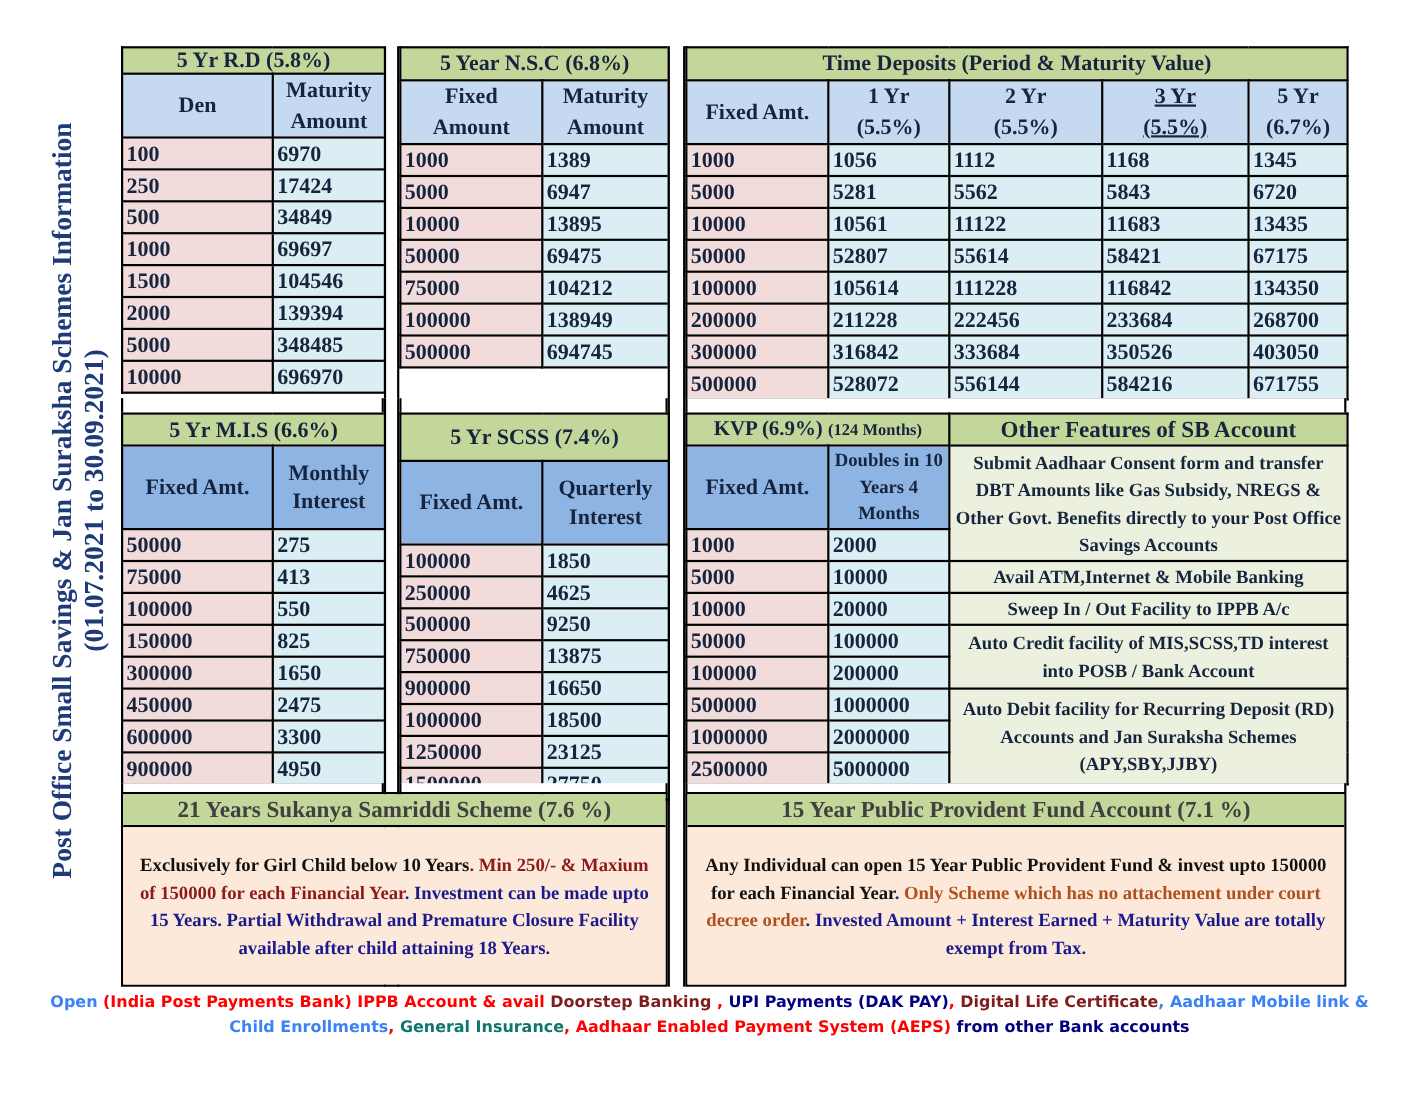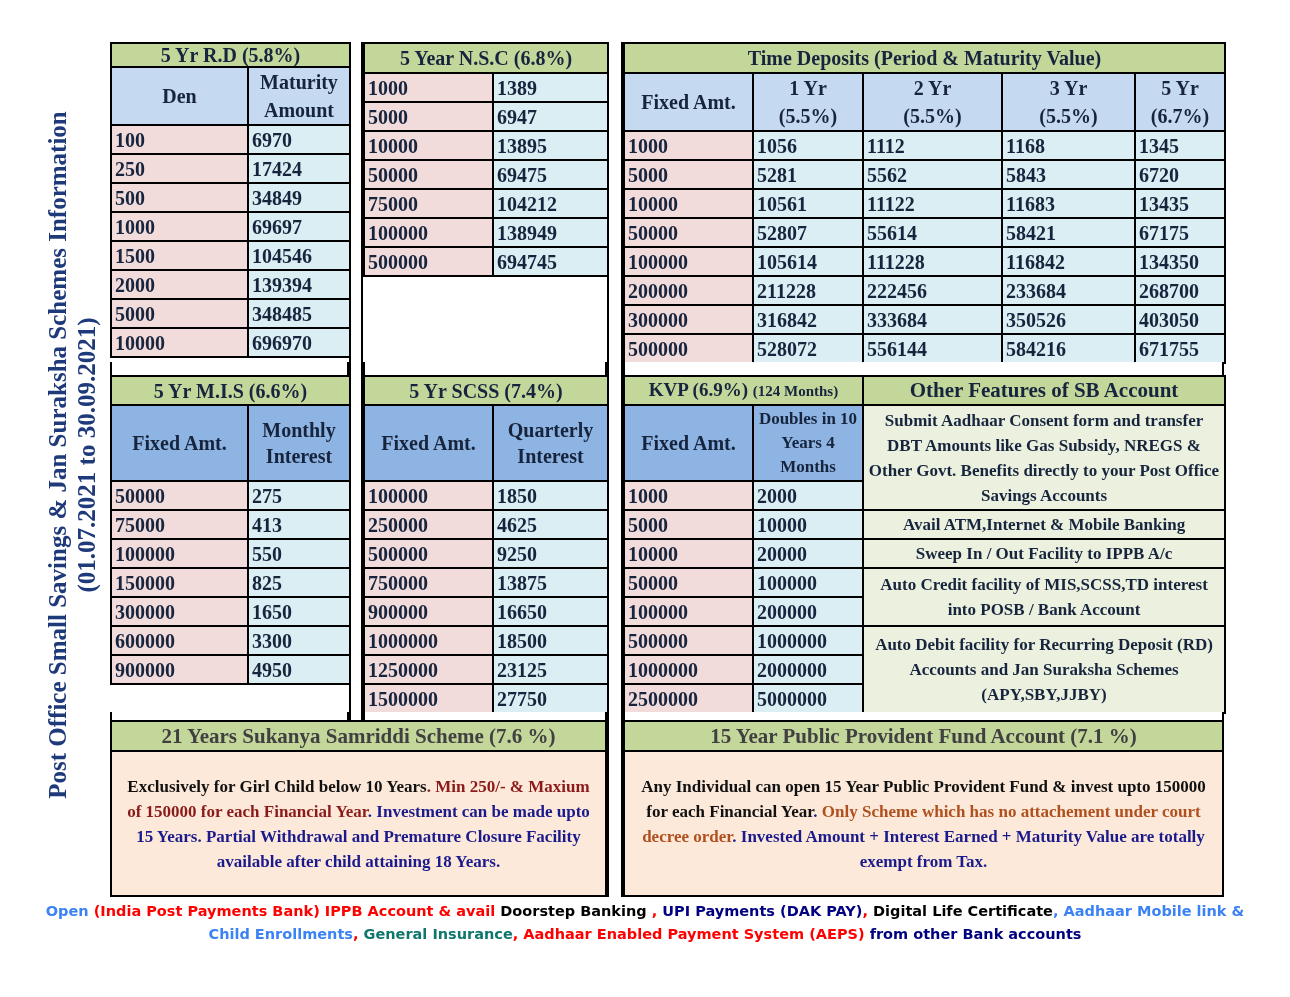--- a/index.html
+++ b/index.html
@@ -44,21 +44,21 @@
   .c-maroon { color: #8b1a1a; }
   .c-navy { color: #1a1a8c; }
   .c-brown { color: #b0501e; }
 
   .footer {
     position: absolute; left: 40px; top: 900px; width: 1210px; text-align: center;
     font-family: "DejaVu Sans", sans-serif; font-weight: bold; font-size: 14.5px; line-height: 23px;
   }
   .f-navy { color: #3b82f6; }
   .f-red { color: #ff0000; }
-  .f-green { color: #000000; margin-top: 26px; }
+  .f-green { color: #7f1d1d; margin-top: 26px; }
   .f-pink { color: #0f766e; }
   .f-dnavy { color: #000080; }
 </style>
 </head>
 <body>
 
 <div class="vtitle">
   <div class="vtitle-inner">
     <div>Post Office Small Savings &amp; Jan Suraksha Schemes Information</div>
     <div>(01.07.2021 to 30.09.2021)</div>
@@ -121,20 +121,24 @@
 
   <table class="tbl" style="left:253px;top:0;width:244px;">
     <colgroup>
         <col style="width:129px">
         <col style="width:115px">
       </colgroup>
     <tbody>
         <tr>
           <th colspan="2" class="h-title" style="height:30px">5 Year N.S.C (6.8%)</th>
         </tr>
+    <tr>
+      <th class="h-sub" style="height:58px">Fixed Amount</th>
+      <th class="h-sub" style="height:58px">Maturity Amount</th>
+    </tr>
     </tbody>
       <tbody>
         <tr class="row">
           <td class="k">1000</td>
           <td class="v">1389</td>
         </tr>
         <tr class="row">
           <td class="k">5000</td>
           <td class="v">6947</td>
         </tr>
@@ -180,21 +184,21 @@
             <div>Fixed Amt.</div>
           </th>
           <th class="h-sub" style="height: 58px;">
             <div>1 Yr</div>
             <div>(5.5%)</div>
           </th>
           <th class="h-sub" style="height: 58px;">
             <div>2 Yr</div>
             <div>(5.5%)</div>
           </th>
-          <th class="h-sub" style="height: 58px;">
+          <th class="h-sub" style="height: 58px; text-decoration: underline;">
             <div>3 Yr</div>
             <div>(5.5%)</div>
           </th>
           <th class="h-sub" style="height: 58px;">
             <div>5 Yr</div>
             <div>(6.7%)</div>
           </th>
         </tr>
     </tbody>
       <tbody>
@@ -290,40 +294,44 @@
         </tr>
         <tr class="row">
           <td class="k">150000</td>
           <td class="v">825</td>
         </tr>
         <tr class="row">
           <td class="k">300000</td>
           <td class="v">1650</td>
         </tr>
         <tr class="row">
+          <td class="k">450000</td>
+          <td class="v">2475</td>
+        </tr>
+        <tr class="row">
           <td class="k">600000</td>
           <td class="v">3300</td>
         </tr>
         <tr class="row">
           <td class="k">900000</td>
           <td class="v">4950</td>
         </tr>
       </tbody>
   </table>
 
   <div class="gapv" style="left:239px;top:320px;width:14px;height:535px;"></div>
 
   <table class="tbl" style="left:253px;top:333px;width:244px;">
     <colgroup>
         <col style="width:129px">
         <col style="width:115px">
       </colgroup>
     <tbody>
         <tr>
-          <th colspan="2" class="h-title" style="height:29px">5 Yr SCSS (7.4%)</th>
+          <th colspan="2" class="h-title" style="height:43px">5 Yr SCSS (7.4%)</th>
         </tr>
     <tr>
       <th class="h-sub2" style="height:76px">Fixed Amt.</th>
       <th class="h-sub2" style="height:76px">Quarterly Interest</th>
     </tr>
     </tbody>
       <tbody>
         <tr class="row">
           <td class="k">100000</td>
           <td class="v">1850</td>

